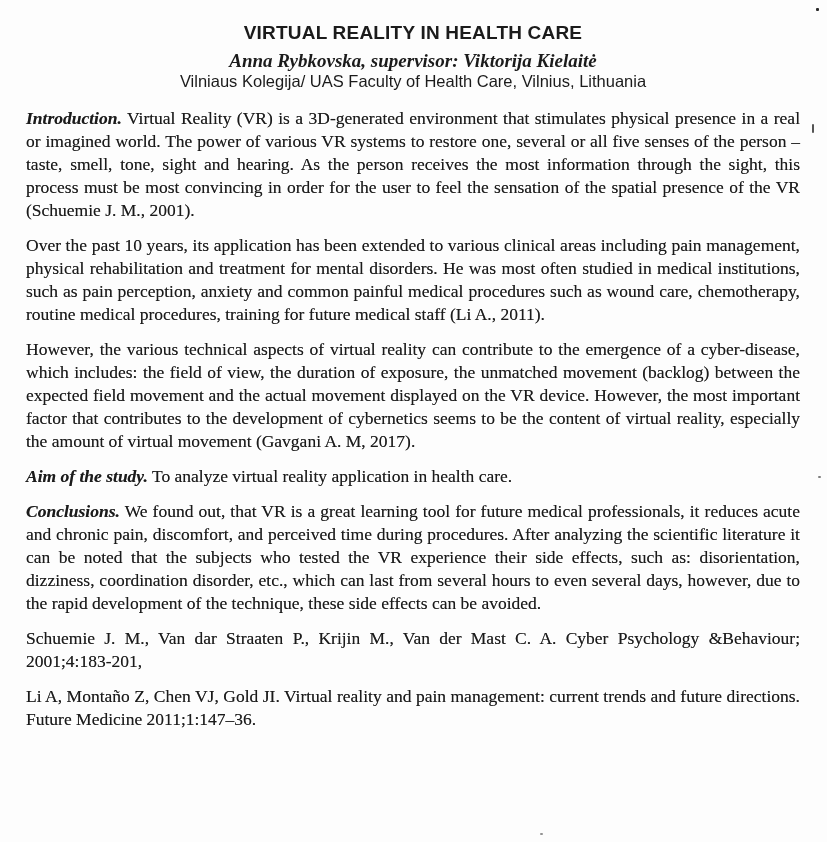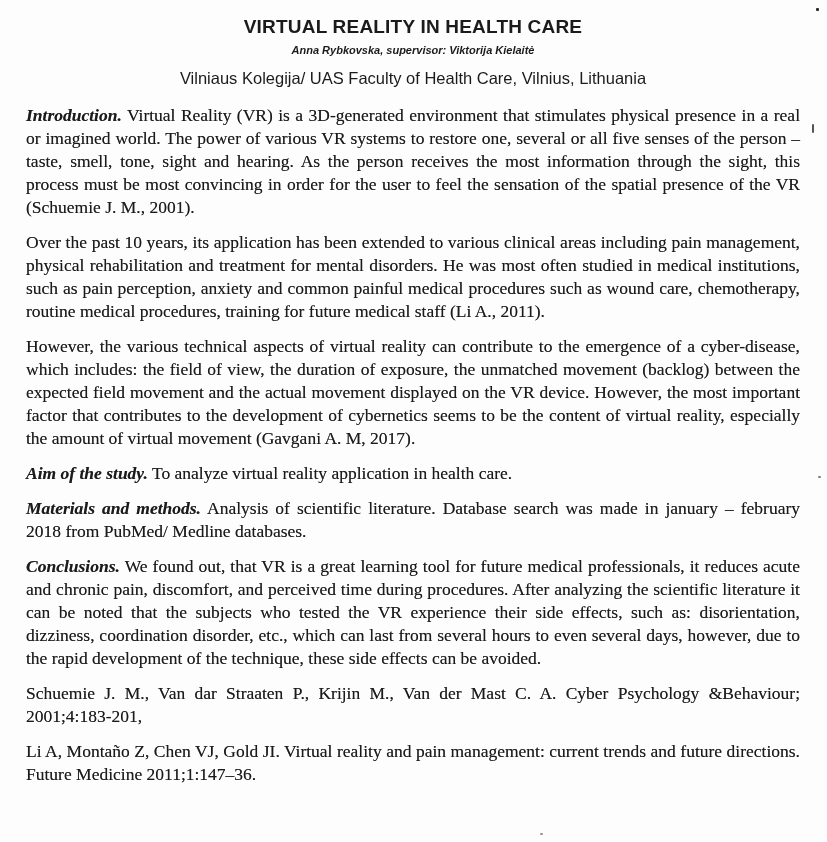--- a/index.html
+++ b/index.html
@@ -13,39 +13,40 @@
     height: 842px;
     background: var(--paper);
     color: var(--ink);
     font-family: "Liberation Serif", serif;
     overflow: hidden;
   }
   .page {
     position: relative;
     width: 827px;
     height: 842px;
-    padding: 10px 15px 6px 14px;
+    padding: 16px 15px 6px 14px;
     overflow: hidden;
   }
   
   .doc-header {
     text-align: center;
     font-family: "Liberation Sans", sans-serif;
   }
   .doc-title {
     margin: 6px 0 6px 0;
     font-size: 19px;
     font-weight: bold;
     letter-spacing: 0.2px;
   }
   .doc-authors {
-    font-size: 11px;
+    font-size: 19px;
     font-weight: bold;
     font-style: italic;
-    margin-bottom: 13px;
+    margin-bottom: 0;
+    font-family: Liberation Serif, serif;
   }
   .doc-affiliation {
     font-size: 16.5px;
   }
   
   .doc-body {
     margin-top: 16px;
     font-size: 17.5px;
     line-height: 23px;
     text-align: justify;
@@ -81,21 +82,20 @@
   <main class="doc-body">
 
     <p><span class="lead">Introduction.</span> <span>Virtual Reality (VR) is a 3D-generated environment that stimulates physical presence in a real or imagined world. The power of various VR systems to restore one, several or all five senses of the person – taste, smell, tone, sight and hearing. As the person receives the most information through the sight, this process must be most convincing in order for the user to feel the sensation of the spatial presence of the VR (Schuemie J. M., 2001).</span></p>
 
     <p><span>Over the past 10 years, its application has been extended to various clinical areas including pain management, physical rehabilitation and treatment for mental disorders. He was most often studied in medical institutions, such as pain perception, anxiety and common painful medical procedures such as wound care, chemotherapy, routine medical procedures, training for future medical staff (Li A., 2011).</span></p>
 
     <p><span>However, the various technical aspects of virtual reality can contribute to the emergence of a cyber-disease, which includes: the field of view, the duration of exposure, the unmatched movement (backlog) between the expected field movement and the actual movement displayed on the VR device. However, the most important factor that contributes to the development of cybernetics seems to be the content of virtual reality, especially the amount of virtual movement (Gavgani A. M, 2017).</span></p>
 
     <p><span class="lead">Aim of the study.</span> <span>To analyze virtual reality application in health care.</span></p>
 
-    <p><span class="lead">Materials and methods.</span> <span>Analysis of scientific literature. Database search was made in january – february 2018 from PubMed/ Medline databases.</span></p>
 
     <p><span class="lead">Conclusions.</span> <span>We found out, that VR is a great learning tool for future medical professionals, it reduces acute and chronic pain, discomfort, and perceived time during procedures. After analyzing the scientific literature it can be noted that the subjects who tested the VR experience their side effects, such as: disorientation, dizziness, coordination disorder, etc., which can last from several hours to even several days, however, due to the rapid development of the technique, these side effects can be avoided.</span></p>
 
     <section>
       <p>Schuemie J. M., Van dar Straaten P., Krijin M., Van der Mast C. A. Cyber Psychology &amp;Behaviour; 2001;4:183-201,</p>
       <p>Li A, Montaño Z, Chen VJ, Gold JI. Virtual reality and pain management: current trends and future directions. Future Medicine 2011;1:147–36.</p>
     </section>
 
   </main>
 

